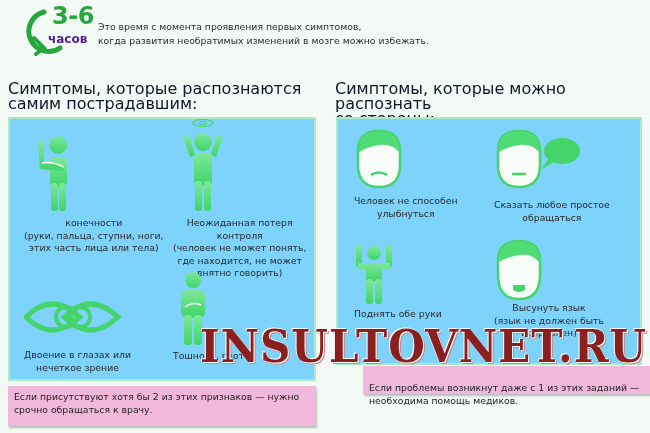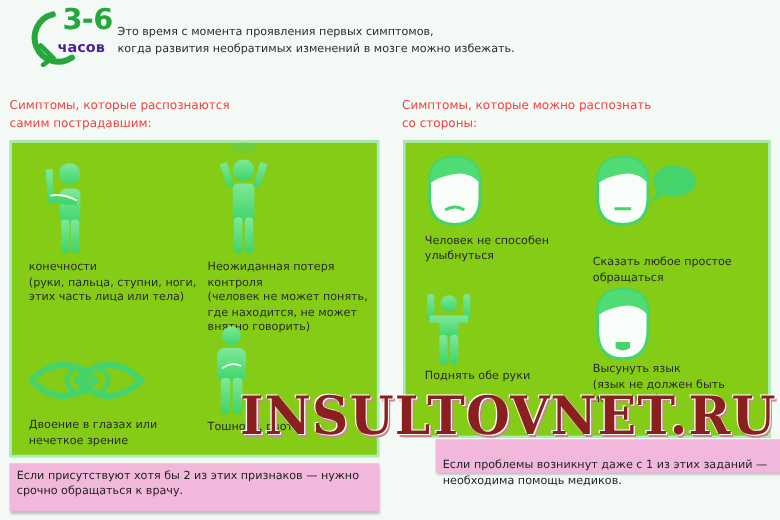--- a/index.html
+++ b/index.html
@@ -10,25 +10,25 @@
     color: #2a2a2a;
     position: relative;
   }
   .header { position: absolute; left: 14px; top: 4px; width: 440px; height: 52px; }
   .logo { position: absolute; left: 0; top: 0; width: 100px; height: 52px; }
   .logo svg { position: absolute; left: 0; top: 0; }
   .logo-num { position: absolute; left: 38px; top: -2px; font-size: 24px; font-weight: bold; color: #26a63d; letter-spacing: -0.5px; }
   .logo-unit { position: absolute; left: 34px; top: 28px; font-size: 12px; font-weight: bold; color: #4c1d95; }
   .header-text { position: absolute; left: 84px; top: 16px; font-size: 9.3px; line-height: 14px; color: #2b2b2b; white-space: nowrap; }
 
-  .col-title { position: absolute; font-size: 10px; line-height: 15px; color: #ef4444; }
+  .col-title { position: absolute; font-size: 16px; line-height: 15px; color: #0f172a; }
   .col-title.left { left: 8px; top: 81px; }
   .col-title.right { left: 335px; top: 81px; }
 
-  .panel { position: absolute; border: 2px solid #a9ecc2; background: #84cc16; }
+  .panel { position: absolute; border: 2px solid #a9ecc2; background: #7dd3fc; text-align: center; }
   .panel.left { left: 8px; top: 117px; width: 308px; height: 264px; }
   .panel.right { left: 336px; top: 117px; width: 306px; height: 248px; }
 
   .item { position: absolute; }
   .item-label { font-size: 9.3px; line-height: 12.5px; color: #2a2a2a; white-space: nowrap; }
   .item svg { display: block; }
 
   .note { position: absolute; background: #f2b8dc; box-shadow: 1px 2px 2px rgba(0,0,0,0.25); font-size: 9.3px; line-height: 12.5px; color: #222; padding: 5px 6px; }
   .note.left { left: 8px; top: 386px; width: 308px; height: 40px; }
   .note.right { left: 336px; top: 366px; width: 290px; height: 28px; padding-top: 16px; margin-left: 27px; }
@@ -167,21 +167,21 @@
   </div>
 
   <div class="item" style="left:156px; top:10px;">
     <svg width="90" height="60" viewBox="0 0 90 60">
       <path d="M4 22 Q4 2 25 2 Q46 2 46 22 L46 36 Q46 58 25 58 Q4 58 4 36 Z" fill="#f8fdfa" stroke="#45d36b" stroke-width="2.5"></path>
       <path d="M4 24 Q4 2 25 2 Q46 2 46 24 Q38 14 25 16 Q12 18 4 24 Z" fill="#4fdc74"></path>
       <path d="M18 45 L32 45" stroke="#45d36b" stroke-width="2.5"></path>
       <ellipse cx="68" cy="22" rx="18" ry="13" fill="#45d36b"></ellipse>
       <path d="M54 30 L48 40 L60 33 Z" fill="#45d36b"></path>
     </svg>
-    <div class="item-label" style="margin-top:24px;">
+    <div class="item-label" style="margin-top:10px;">
       <div>Сказать любое простое</div>
       <div>обращаться</div>
     </div>
   </div>
 
   <div class="item" style="left:16px; top:124px;">
     <svg width="40" height="62" viewBox="0 0 40 62">
       <defs>
           <linearGradient id="g7" x1="0" y1="0" x2="0" y2="1">
             <stop offset="0" stop-color="#7ee89a"></stop>

